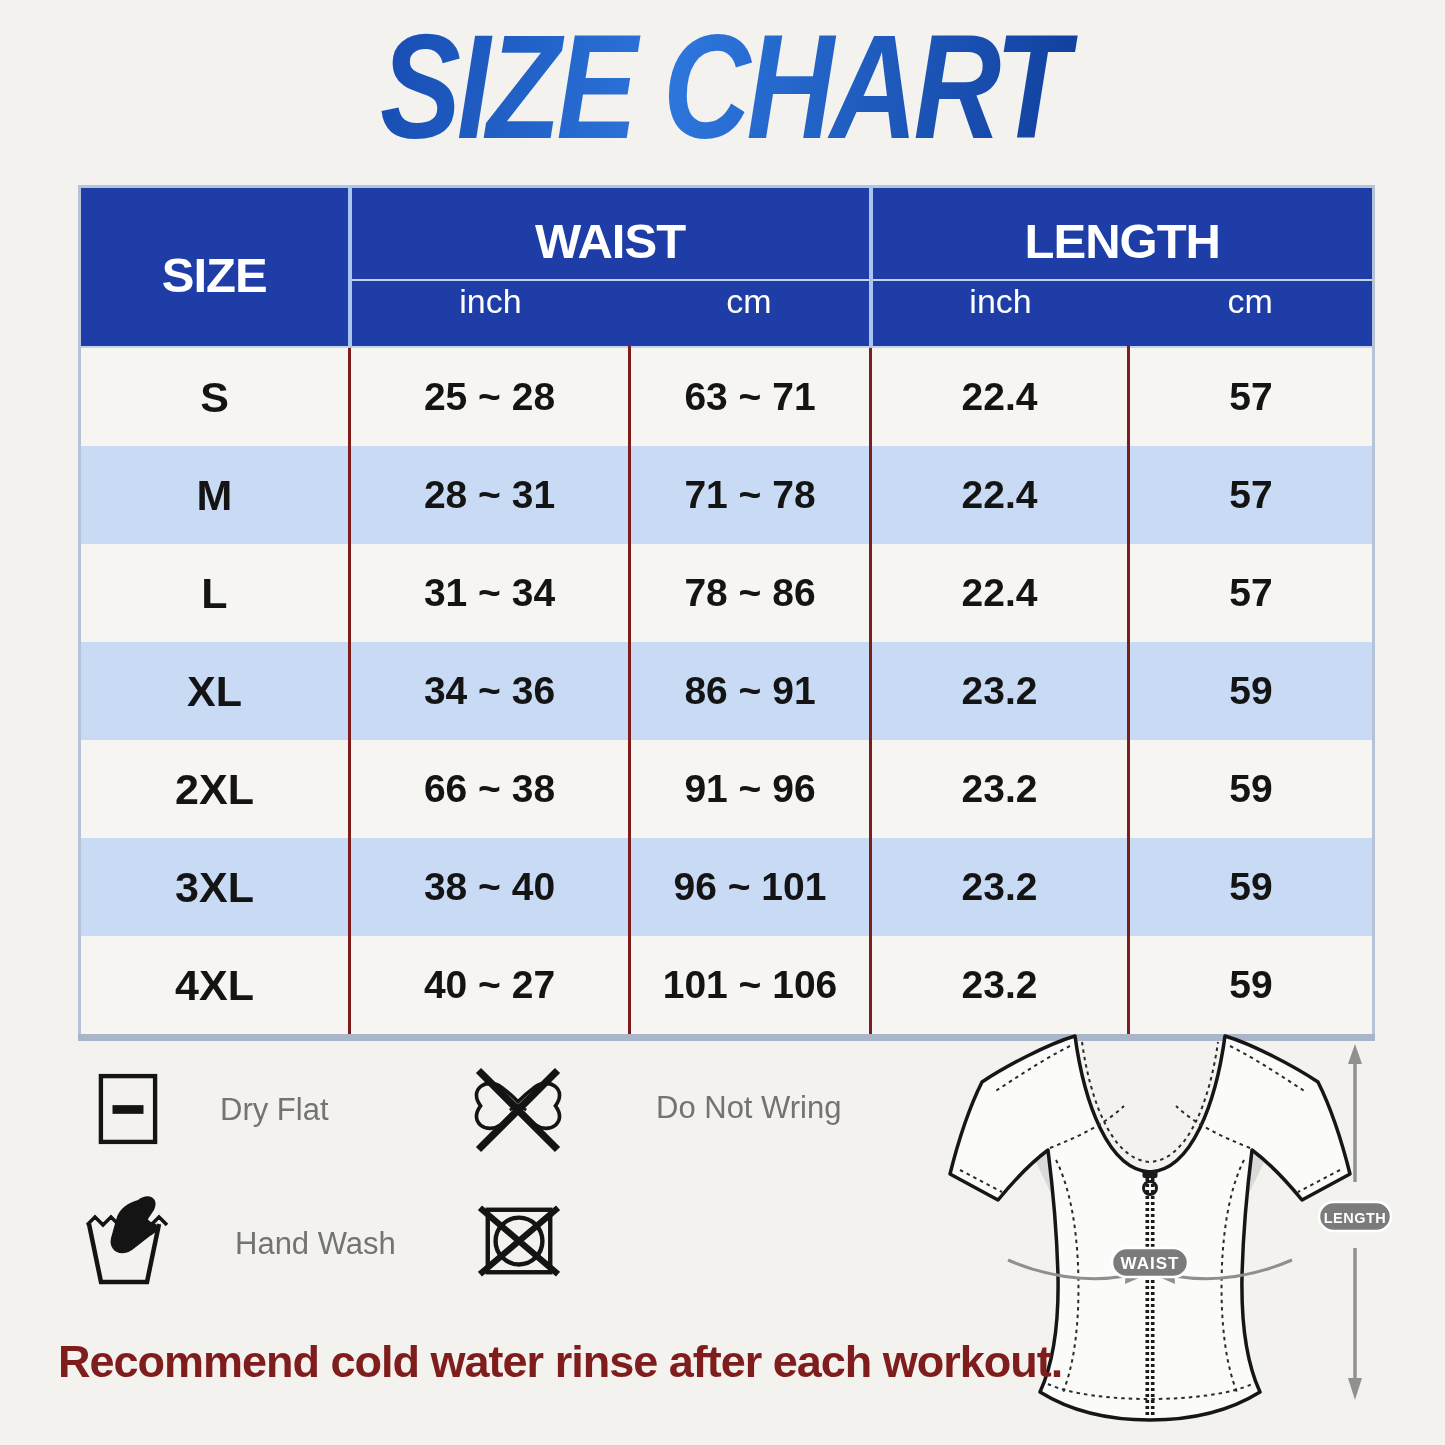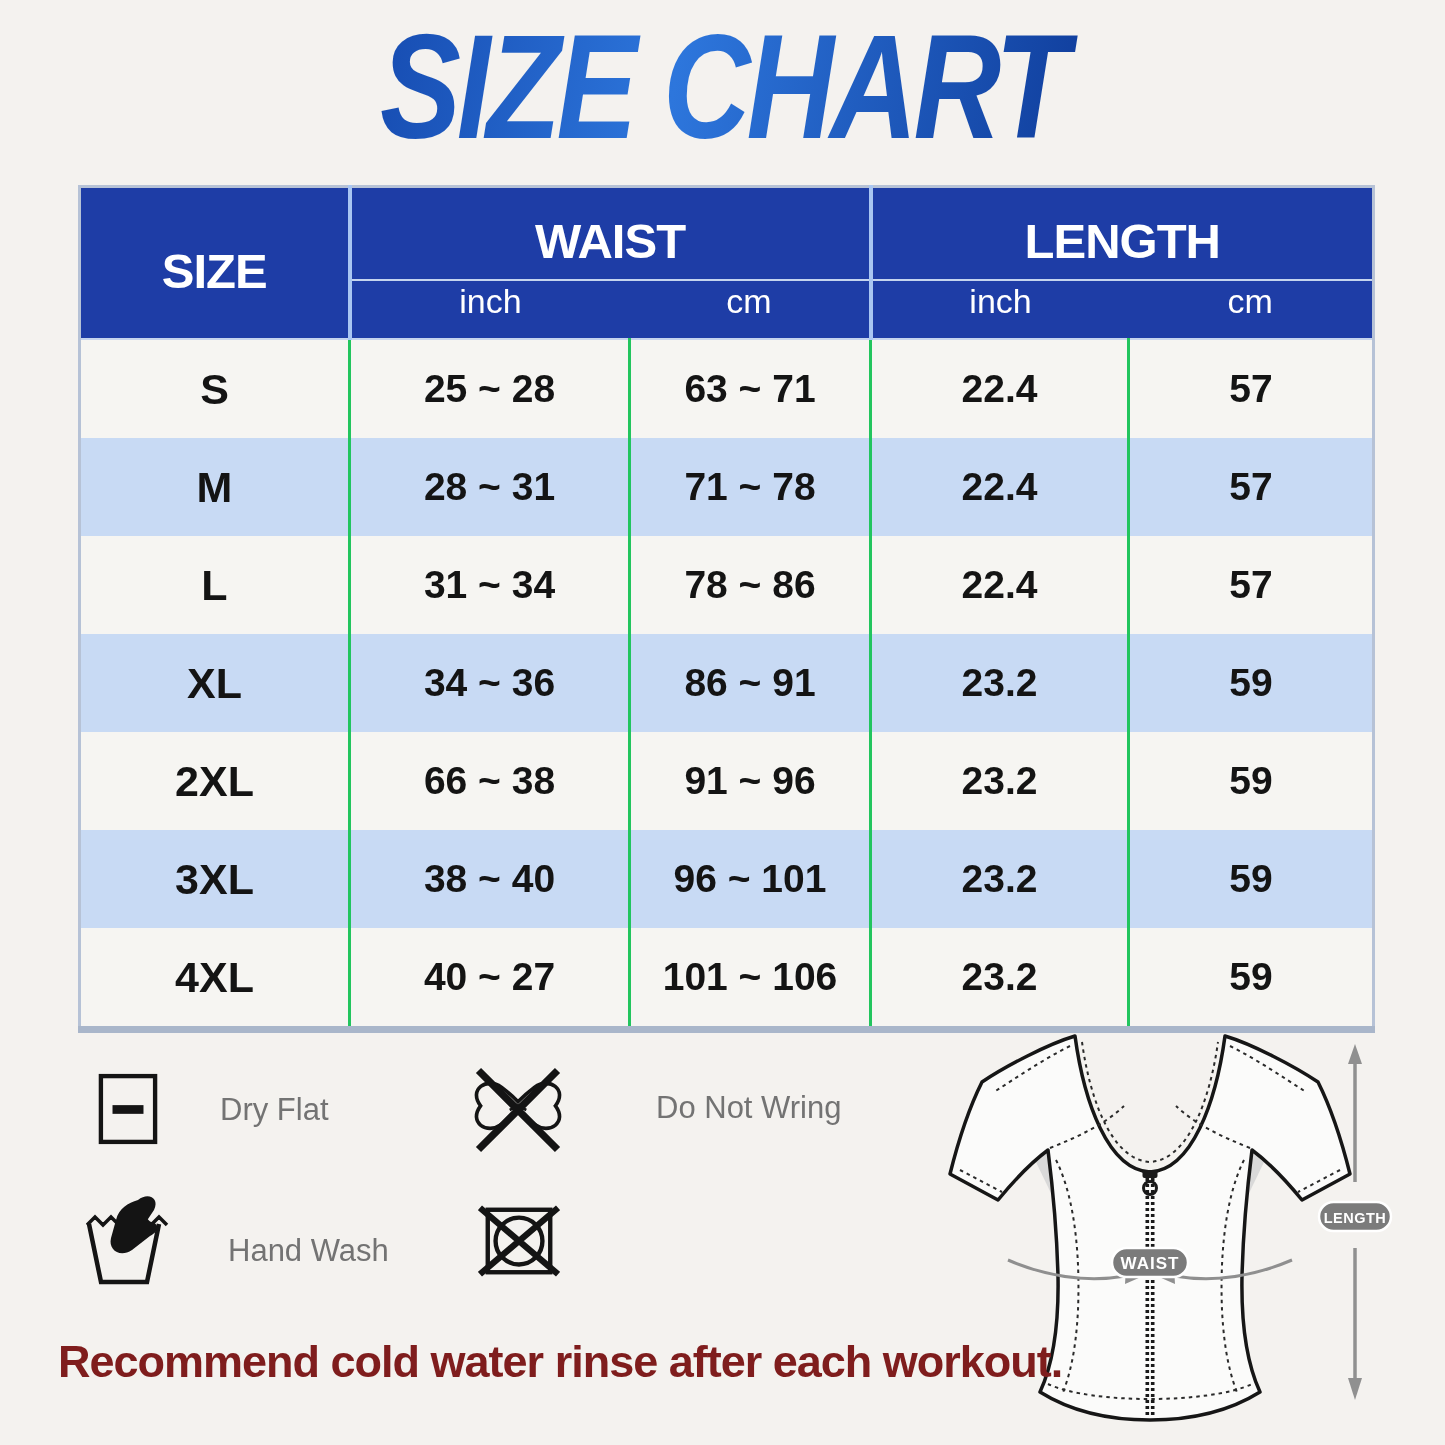--- a/index.html
+++ b/index.html
@@ -54,34 +54,34 @@
     height:74px;
     vertical-align:middle;
     padding-top:16px;
     letter-spacing:-1px;
   }
   .size-table .head-sub th{
     font-size:34px;
     font-weight:400;
     height:52px;
     vertical-align:top;
-    padding-bottom:4px;
+    padding-bottom:12px;
   }
   .size-table .head-main th + th{border-left:4px solid #a9c6f2;}
   .size-table .head-sub th.sep{border-left:4px solid #a9c6f2;}
   .size-table tbody td{
     height:96px;
     text-align:center;
     vertical-align:middle;
     font-size:39px;
     font-weight:bold;
     color:#141414;
   }
   .size-table tbody td.td-size{font-size:43px;}
-  .size-table tbody td + td{border-left:3px solid #22c55e;}
+  .size-table tbody td + td{border-left:3px solid #7f1d1d;}
   .size-table tbody tr:nth-child(odd){background:#f6f5f2;}
   .size-table tbody tr:nth-child(even){background:#c8daf4;}
 
   
   .care-icon{position:absolute;}
   .care-icon svg{display:block;}
   .care-label{
     position:absolute;
     font-size:31px;
     color:#737373;
@@ -201,21 +201,21 @@
   </div>
   <div class="care-label" style="left:656px;top:1090px;">Do Not Wring</div>
 
   <div class="care-icon" style="left:86px;top:1192px;">
     <svg width="84" height="96" viewBox="0 0 84 96">
       <path d="M3 32 L15 90 L61 90 L73 32" fill="none" stroke="#141414" stroke-width="4.5"></path>
       <path d="M1 33 L9 25 L17 33 L25 25 L33 33 L41 25 L49 33 L57 25 L65 33 L73 25 L81 33" fill="none" stroke="#141414" stroke-width="3.5"></path>
       <path d="M52 8 C 62 0 74 6 68 18 L 60 30 C 72 28 76 38 64 44 L 46 58 C 34 66 22 58 25 46 L 30 28 C 33 16 42 11 52 8 Z" fill="#141414"></path>
     </svg>
   </div>
-  <div class="care-label" style="left:228px;top:1226px;margin-top:7px;">Hand Wash</div>
+  <div class="care-label" style="left:235px;top:1226px;">Hand Wash</div>
 
   <div class="care-icon" style="left:478px;top:1198px;">
     <svg width="82" height="86" viewBox="0 0 84 84">
       <rect x="10" y="10" width="64" height="64" fill="none" stroke="#141414" stroke-width="4.5"></rect>
       <circle cx="42" cy="42" r="24" fill="none" stroke="#141414" stroke-width="4.5"></circle>
       <path d="M2 8 L82 76 M82 8 L2 76" stroke="#141414" stroke-width="6.5"></path>
     </svg>
   </div>
 
   <div class="garment-wrap">

